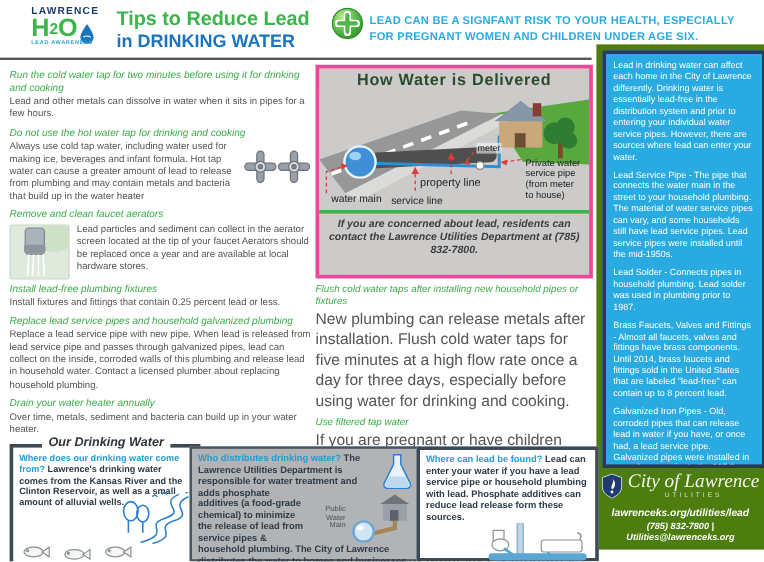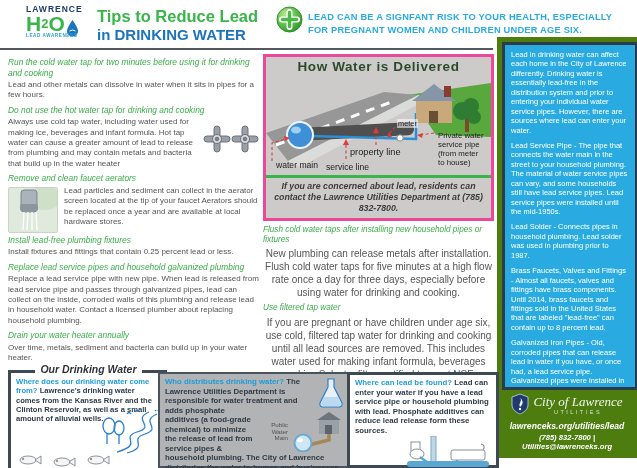--- a/index.html
+++ b/index.html
@@ -26,32 +26,32 @@
   .faucets{float:right;width:58px;height:40px;margin:2px 0 2px 4px;}
   .aerator{float:left;width:48px;height:44px;margin:1px 6px 2px 0;border:1px solid #c9d4c9;
            border-radius:2px;background:#e2ebdf;overflow:hidden;}
   .col-mid{position:absolute;left:263px;top:54px;width:231px;}
   
   .diagram-box{border:3px solid #ec4899;background:#cccbc9;width:225px;}
   .d-title{font-size:13.5px;font-weight:bold;color:#2c4a2c;text-align:center;letter-spacing:.6px;padding:2px 0 1px;}
   .d-scene{position:relative;width:225px;height:100px;}
   .d-lbl{position:absolute;color:#222;white-space:nowrap;}
   .d-caption{border-top:3px solid #39b54a;font-size:8.8px;font-weight:bold;font-style:italic;
-             color:#3c3c3c;text-align:center;padding:3px 6px 4px;line-height:1.25;}
+             color:#3c3c3c;text-align:center;padding:3px 6px 15px;line-height:1.25;}
   .mid-sections{margin-top:3px;}
   .mid-sections .tip-h{font-size:8.2px;}
-  .mid-sections .tip-b{font-size:10px;text-align:center;}
+  .mid-sections .tip-b{font-size:13px;}
   
   .sidebar{position:absolute;left:497px;top:37px;width:140px;height:421px;background:#4d7c0f;}
   .side-box{position:absolute;left:5px;top:5px;width:118px;height:332px;background:#29abe2;
             border:3px solid #2b3b4c;padding:5px 6px;overflow:hidden;}
   .side-box p{color:#fff;font-size:7.5px;line-height:1.26;margin:0 0 6px;}
   .side-footer{position:absolute;left:0;top:352px;width:140px;text-align:center;color:#fff;}
   .cl-row{display:flex;align-items:center;justify-content:center;gap:4px;margin-top:4px;}
-  .cl-name{font-family:"Liberation Serif", serif;font-style:italic;font-size:13px;color:#f2f7ee;}
+  .cl-name{font-family:"Liberation Serif", serif;font-style:italic;font-size:16px;color:#f2f7ee;}
   .cl-dept{font-size:5.5px;letter-spacing:2.5px;color:#cfe9d2;margin-top:-1px;}
   .cl-url{font-size:8.6px;font-weight:bold;font-style:italic;margin-top:6px;}
   .cl-contact{font-size:7.6px;font-weight:bold;font-style:italic;margin-top:2px;}
   
   .bbox{position:absolute;background:#fff;border:3px solid #3d4a54;}
   .box1{left:8px;top:370px;width:143px;height:88px;padding:4px 5px;}
   .box1-titlerow{position:absolute;left:6px;top:-10px;right:4px;display:flex;align-items:center;flex-direction:column;}
   .box1-title{background:#fff;padding:0 5px;font-size:10.5px;font-weight:bold;font-style:italic;color:#2e3338;white-space:nowrap;}
   .box1-bar{flex:1;height:5px;background:#3d4a54;margin-left:2px;}
   .box2{left:158px;top:372px;width:179px;height:86px;background:#b1b3b5;border:2px solid #4a545c;padding:3px 5px;}

